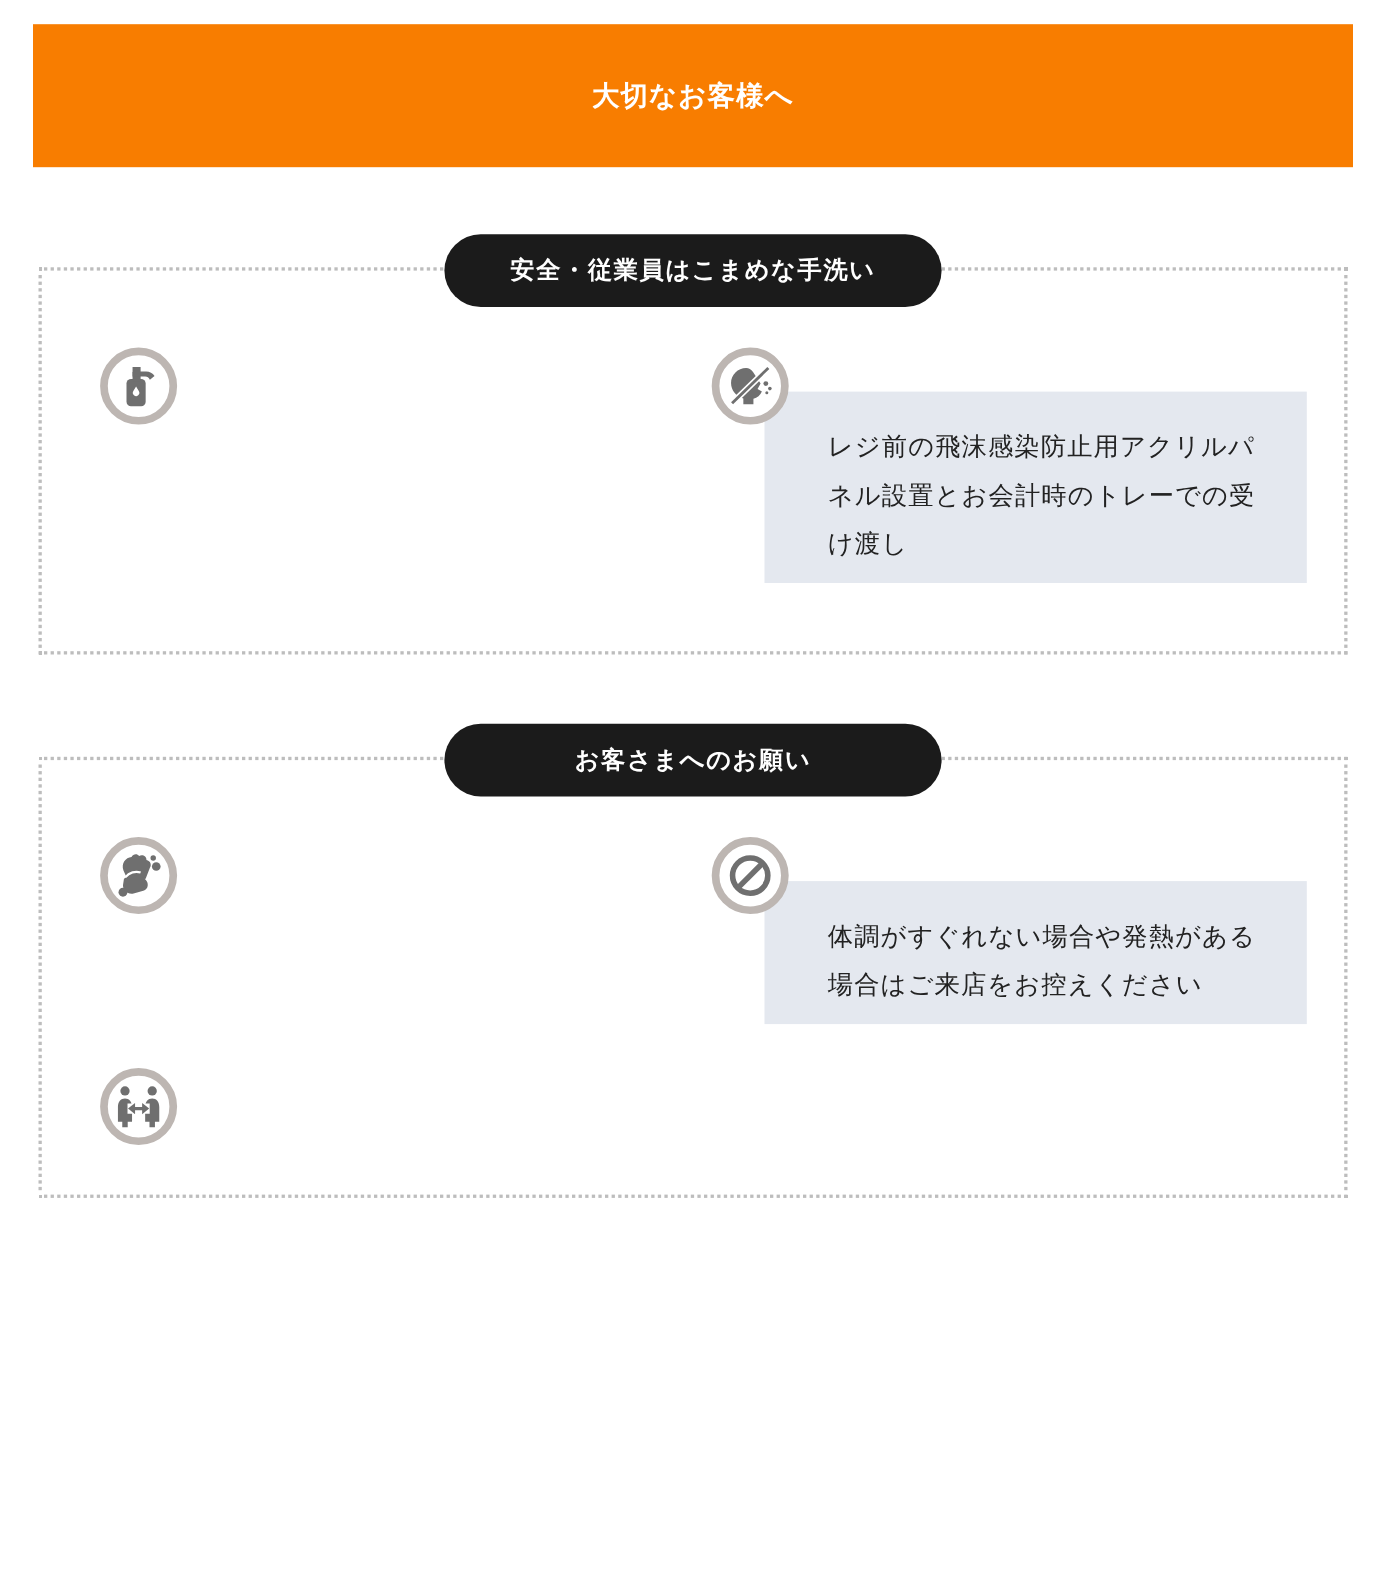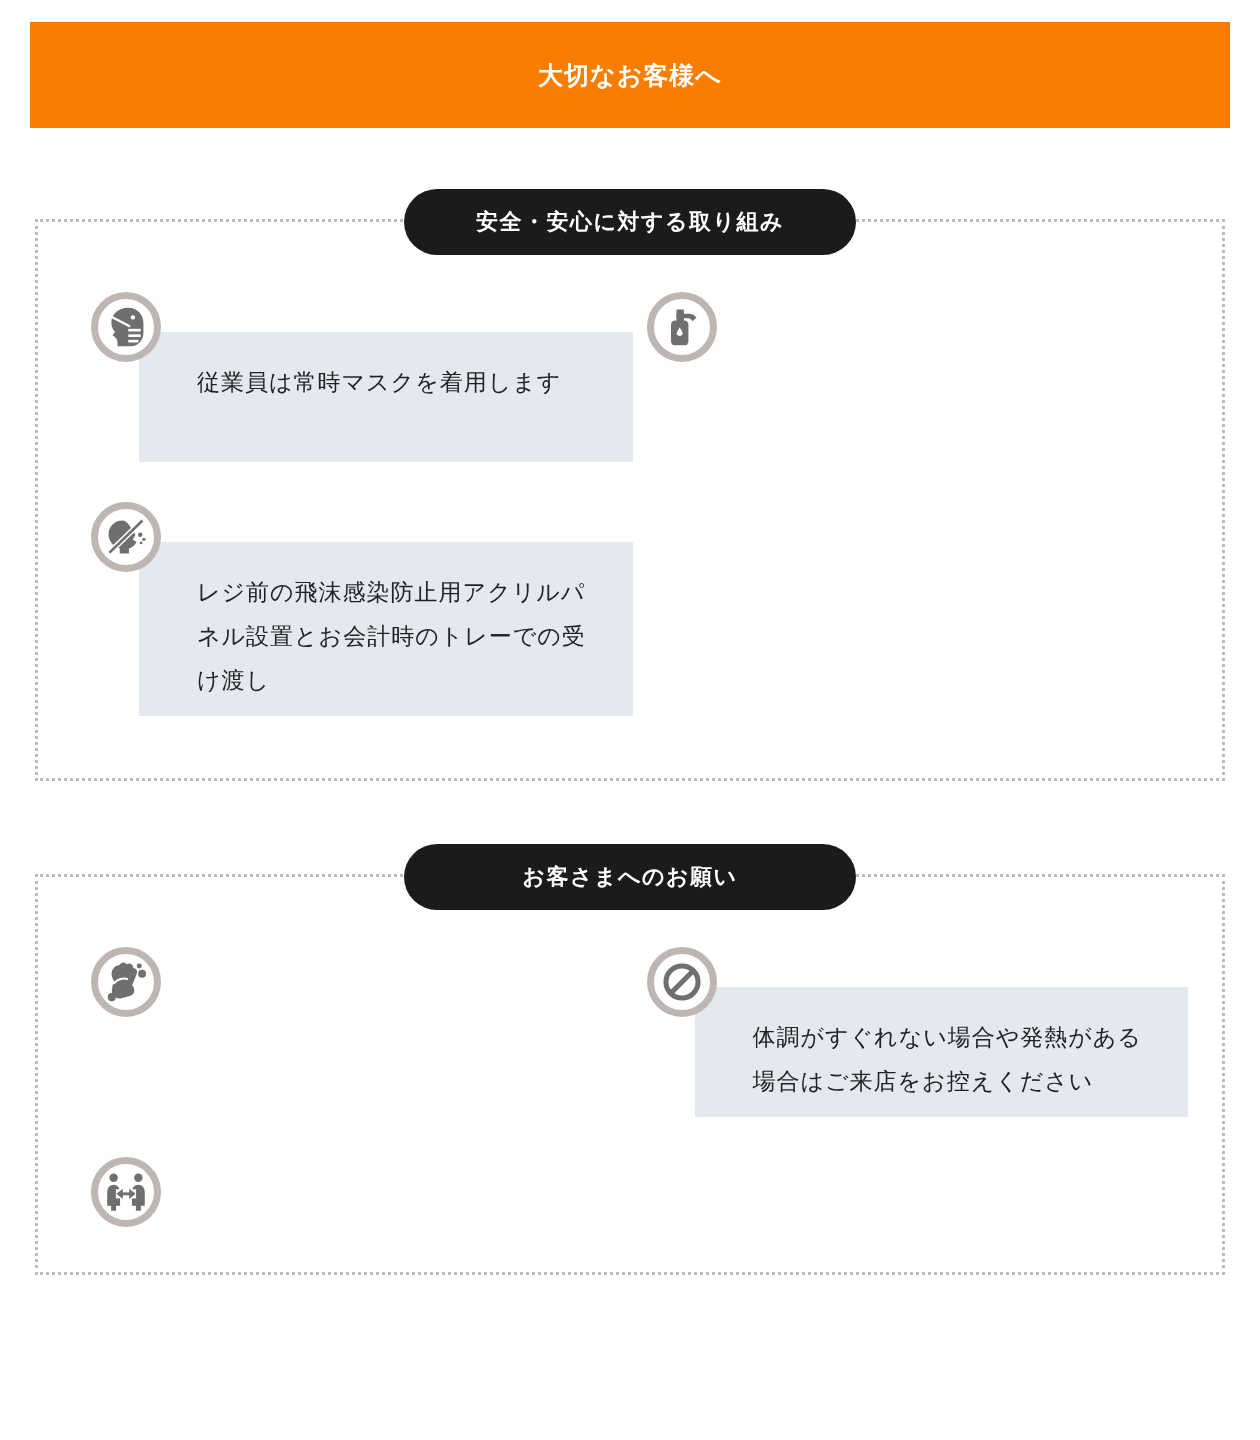--- a/index.html
+++ b/index.html
@@ -14,21 +14,21 @@
   *{margin:0;padding:0;box-sizing:border-box;}
   html,body{background:#ffffff;}
   body{
     width:1260px;height:1440px;margin:0 auto;position:relative;
     font-family:"Liberation Sans", sans-serif;
     overflow:hidden;
   }
   
   .banner{
     margin:22px 30px 0;
-    height:106px;
+    height:130px;
     background:var(--banner-orange);
     display:flex;flex-direction:column;justify-content:center;align-items:center;
   }
   .banner p{
     color:#fff;font-weight:700;font-size:25px;line-height:50px;
     letter-spacing:1px;text-align:center;
   }
   
   .section{
     margin:0 35px;
@@ -81,41 +81,24 @@
 </style>
 </head>
 <body>
 
 <header class="banner">
   <p>大切なお客様へ</p>
 </header>
 
 <section class="section section--first">
   <div class="pill">
-    <span>安全・安心に対する取り組み</span>
+    <span>安全・従業員はこまめな手洗い</span>
   </div>
   <div class="grid">
 
-    <div class="item">
-      <div class="icon-circle">
-        <svg viewBox="0 0 48 48">
-          <path fill="#6f6f6f" d="M26 3C16 3 8 10 8 19c0 4.2 1.5 7.6 4 10.2L9.2 33c3.6 1.9 5.6 4.8 5.6 8.7V45h14.4C37.2 45 43 38.5 43 30.3V20C43 9.8 35.8 3 26 3z"></path>
-          <circle cx="31.5" cy="13.5" r="2.4" fill="#fff"></circle>
-          <path d="M7.5 12.5 L28.5 23.5" stroke="#fff" stroke-width="2.6" fill="none"></path>
-          <g fill="#fff">
-            <rect x="26.5" y="26" width="13.5" height="2.9"></rect>
-            <rect x="26.5" y="32" width="13.5" height="2.9"></rect>
-            <rect x="26.5" y="38" width="11" height="2.9"></rect>
-          </g>
-        </svg>
-      </div>
-      <div class="card">
-        <p>従業員は常時マスクを着用します</p>
-      </div>
-    </div>
 
 
     <div class="item">
       <div class="icon-circle">
         <svg viewBox="0 0 48 48">
           <g fill="#6f6f6f">
             <rect x="12" y="17" width="19" height="27" rx="4.5"></rect>
             <rect x="18" y="10" width="8" height="9"></rect>
             <path d="M18 5h8v4.5h5.5c3.5 0 6.5 1.5 8.3 4.5l-4.6 3.6c-1.2-2-2.4-3.1-4.7-3.1H18z"></path>
           </g>

